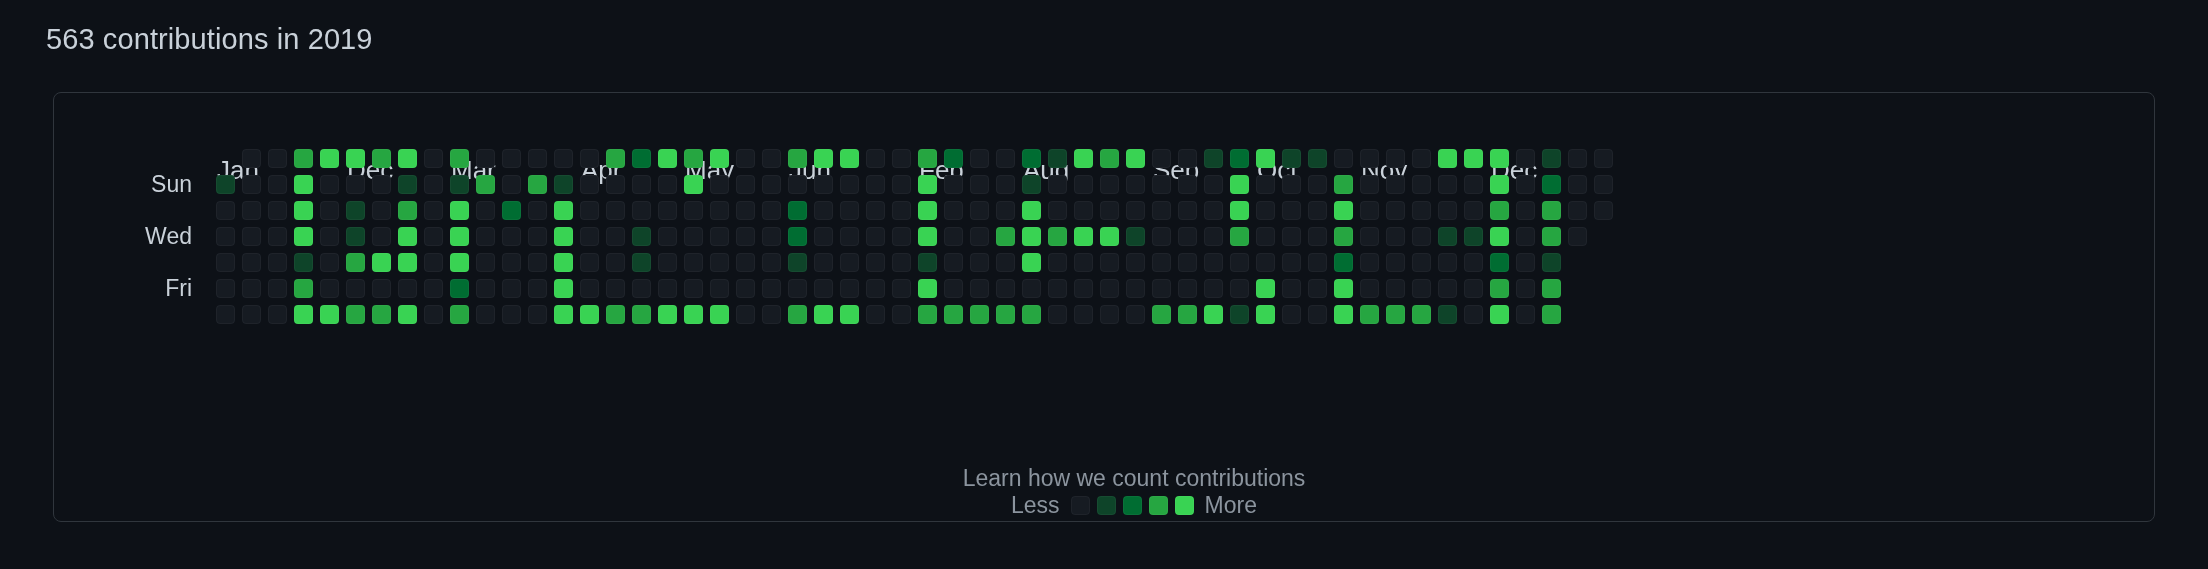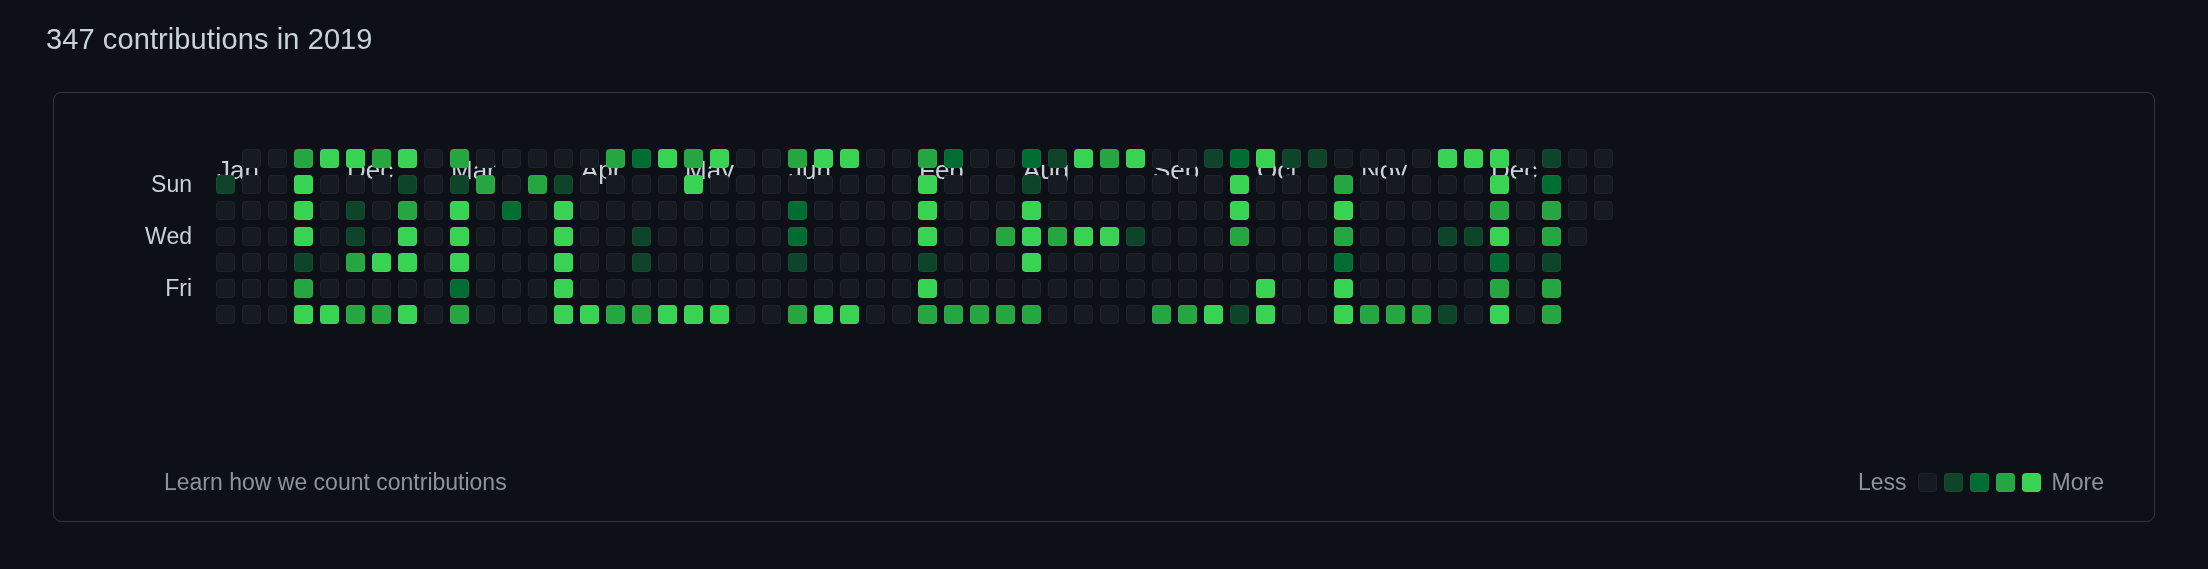--- a/index.html
+++ b/index.html
@@ -142,20 +142,21 @@
     position: absolute;
     left: 0;
     right: 0;
     bottom: 22px;
     height: 34px;
     display: flex;
     align-items: center;
     justify-content: space-between;
     padding: 0 50px 0 110px;
     box-sizing: border-box;
+    flex-direction: column;
   }
   .learn-link {
     font-size: 23px;
     color: #8b949e;
     cursor: pointer;
     white-space: nowrap;
   }
   .legend {
     display: flex;
     align-items: center;
@@ -176,21 +177,21 @@
     outline: 1px solid rgba(255,255,255,0.04);
     outline-offset: -1px;
   }
 </style>
 </head>
 <body>
 
 <div class="page">
 
   <div class="header">
-    <div class="page-title">347 contributions in 2019</div>
+    <div class="page-title">563 contributions in 2019</div>
   </div>
 
   <div class="panel">
     <div class="graph-wrap">
 
       <div class="months" id="months">
           <div class="month-label" style="left: 0px;">Jan</div>
           <div class="month-label" style="left: 130px;">Dec</div>
           <div class="month-label" style="left: 234px;">Mar</div>
           <div class="month-label" style="left: 364px;">Apr</div>

